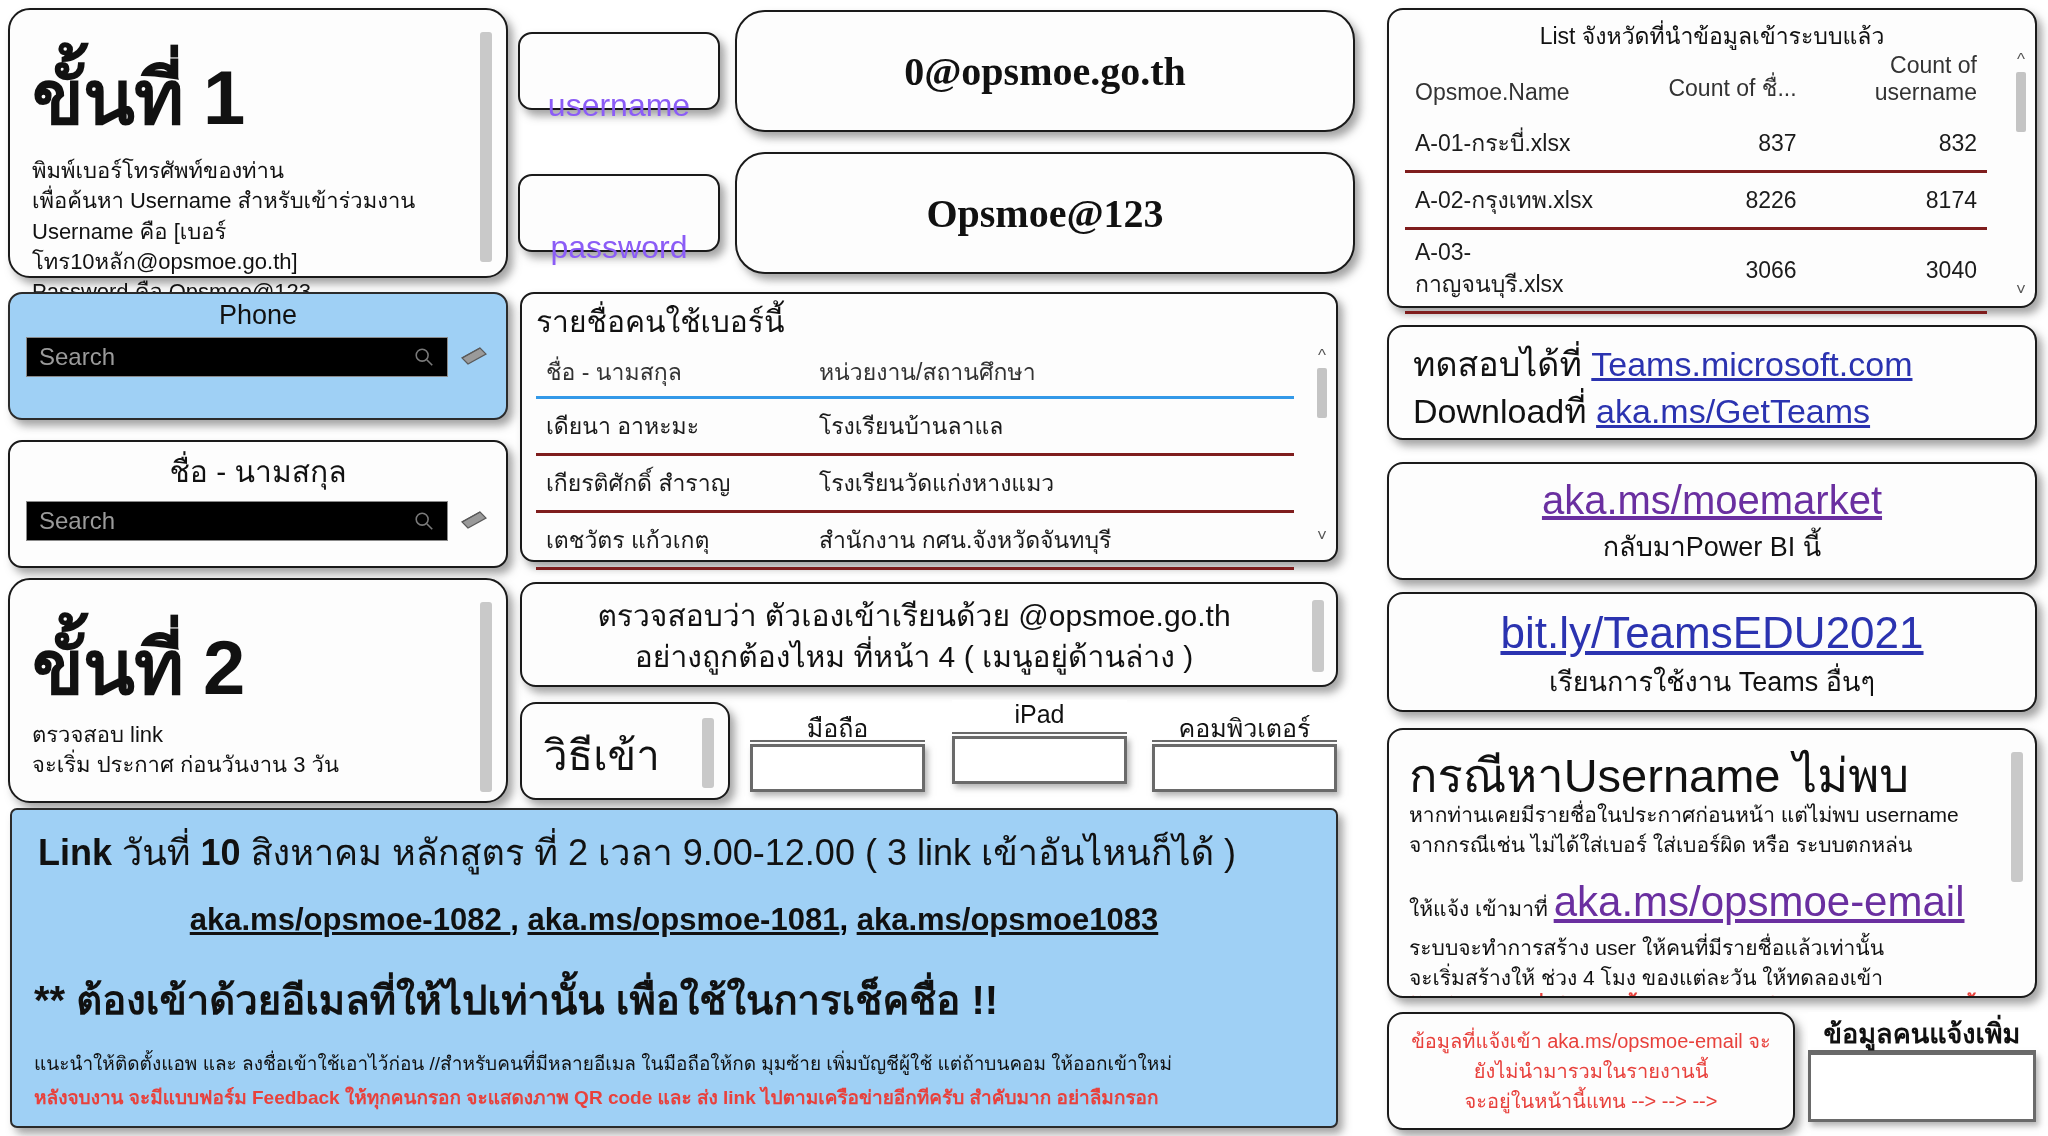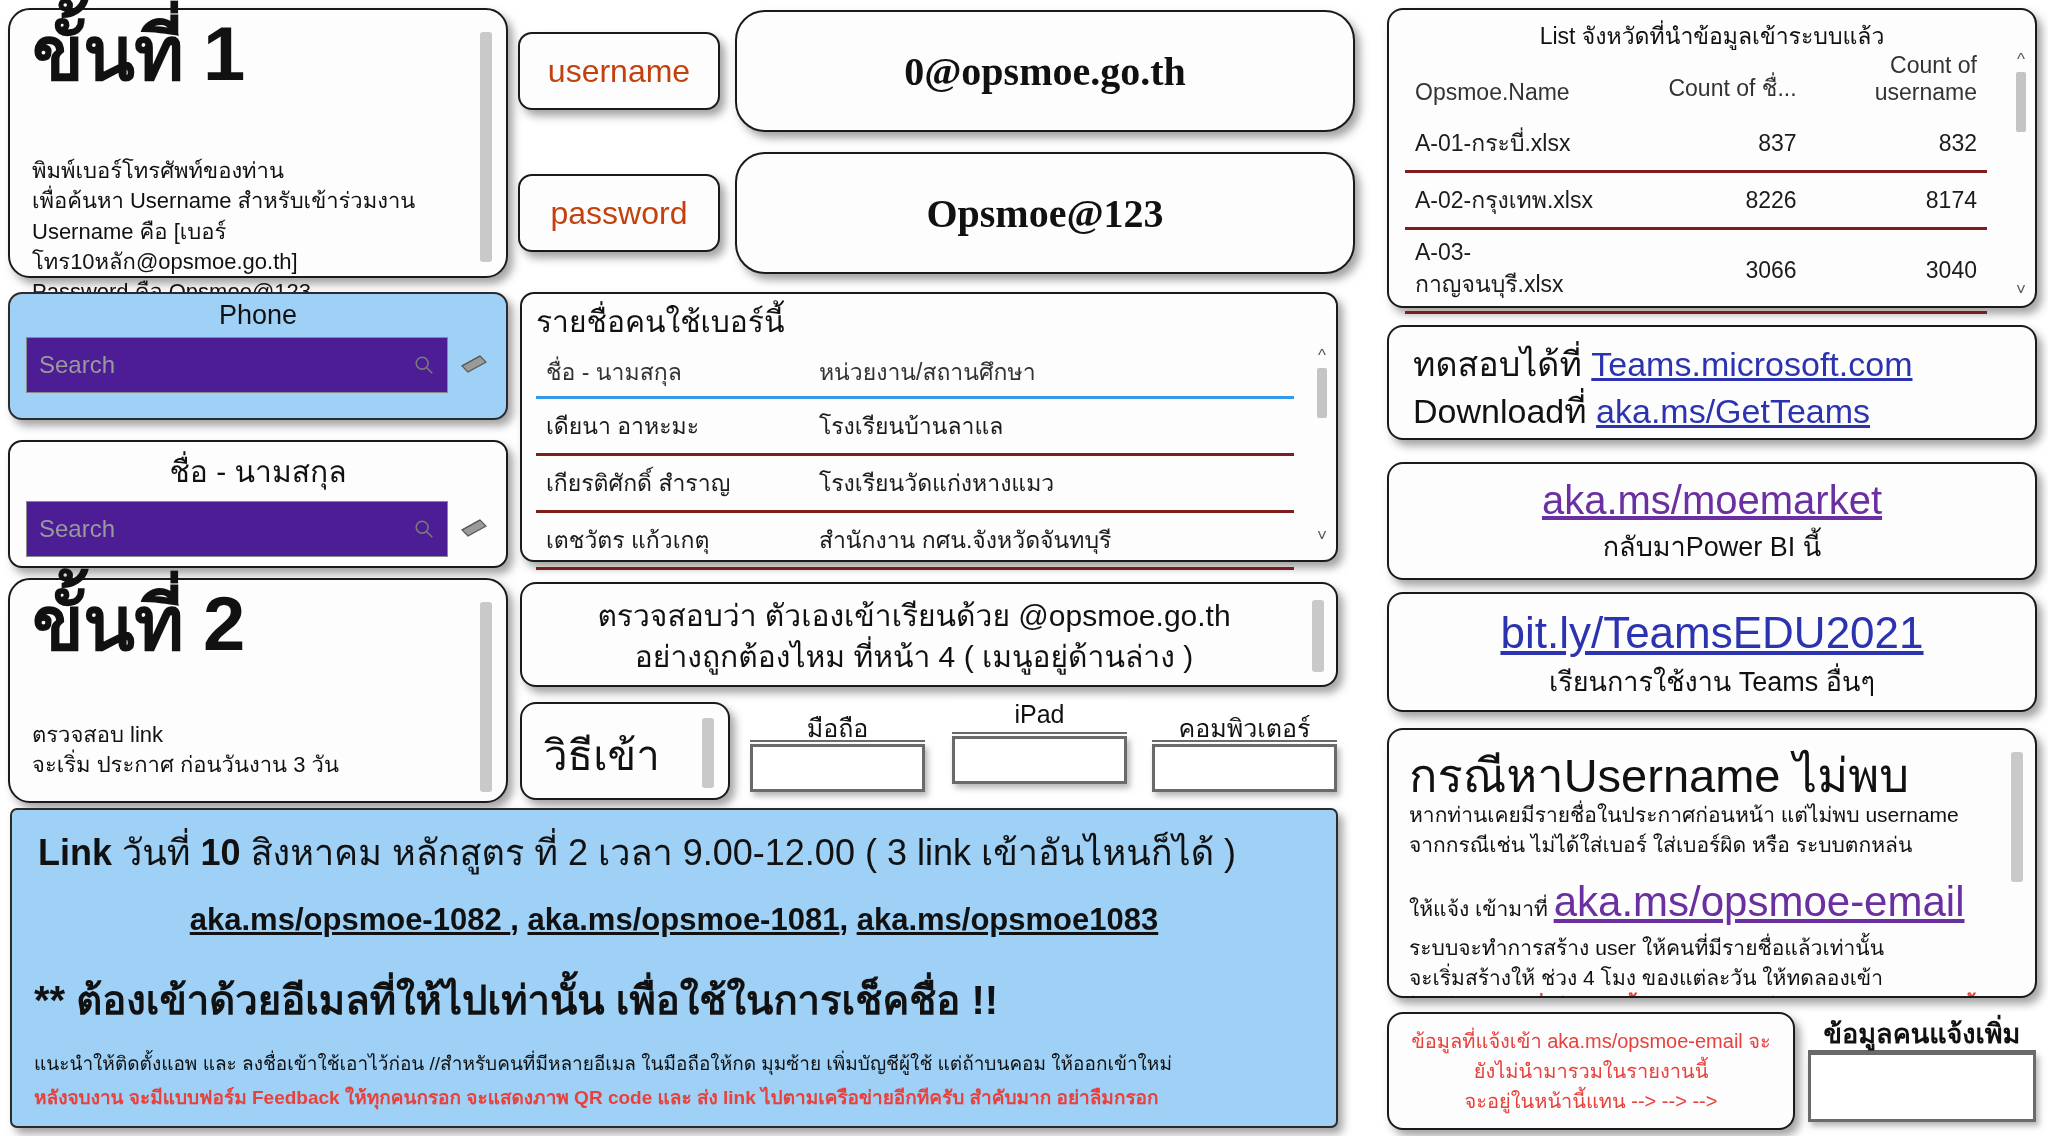--- a/index.html
+++ b/index.html
@@ -28,46 +28,47 @@
     background: #c9c9c9;
     border-radius: 3px;
   }
 
   .step-title {
     font-size: 76px;
     font-weight: 700;
     letter-spacing: -1px;
     line-height: 1;
     color: #111;
+    margin-top: 44px;
   }
   .step-body {
     font-size: 22px;
     line-height: 1.38;
     color: #111;
     white-space: pre-line;
   }
 
   .pill-label {
     display: flex; align-items: center; justify-content: center;
-    font-size: 32px; color: #c2410c;
+    font-size: 32px; color: #8b5cf6; margin-top: 34px;
   }
   .pill-value {
     display: flex; align-items: center; justify-content: center;
     font-size: 40px; font-weight: 700; color: #111;
     font-family: Liberation Serif, serif;
   }
 
   
   .slicer-head {
     text-align: center; font-size: 27px; color: #111; font-weight: 400;
     padding-top: 6px;
   }
   .slicer-row { display: flex; align-items: center; padding: 0 16px; margin-top: 6px; gap: 12px;}
   .search-box {
-    flex: 1; height: 56px; background: #4c1d95; border: 1px solid #8a8a8a;
+    flex: 1; height: 40px; background: #000000; border: 1px solid #8a8a8a;
     display: flex; align-items: center; padding: 16px 12px;
   }
   .search-box .ph { color: #9a9a9a; font-size: 24px; flex: 1; }
   .mag { width: 22px; height: 22px; flex: none; }
   .eraser { width: 30px; height: 22px; flex: none; }
 
   
   .tbl-title { text-align: center; font-size: 23px; color: #111; padding: 8px 0 2px; }
   .tbl-caption { font-size: 30px; color: #111; padding: 6px 0 0 6px; font-weight: 400; }
   table.pbi { width: 100%; border-collapse: collapse; font-size: 23px; color: #1b1b1b; table-layout: fixed; }

